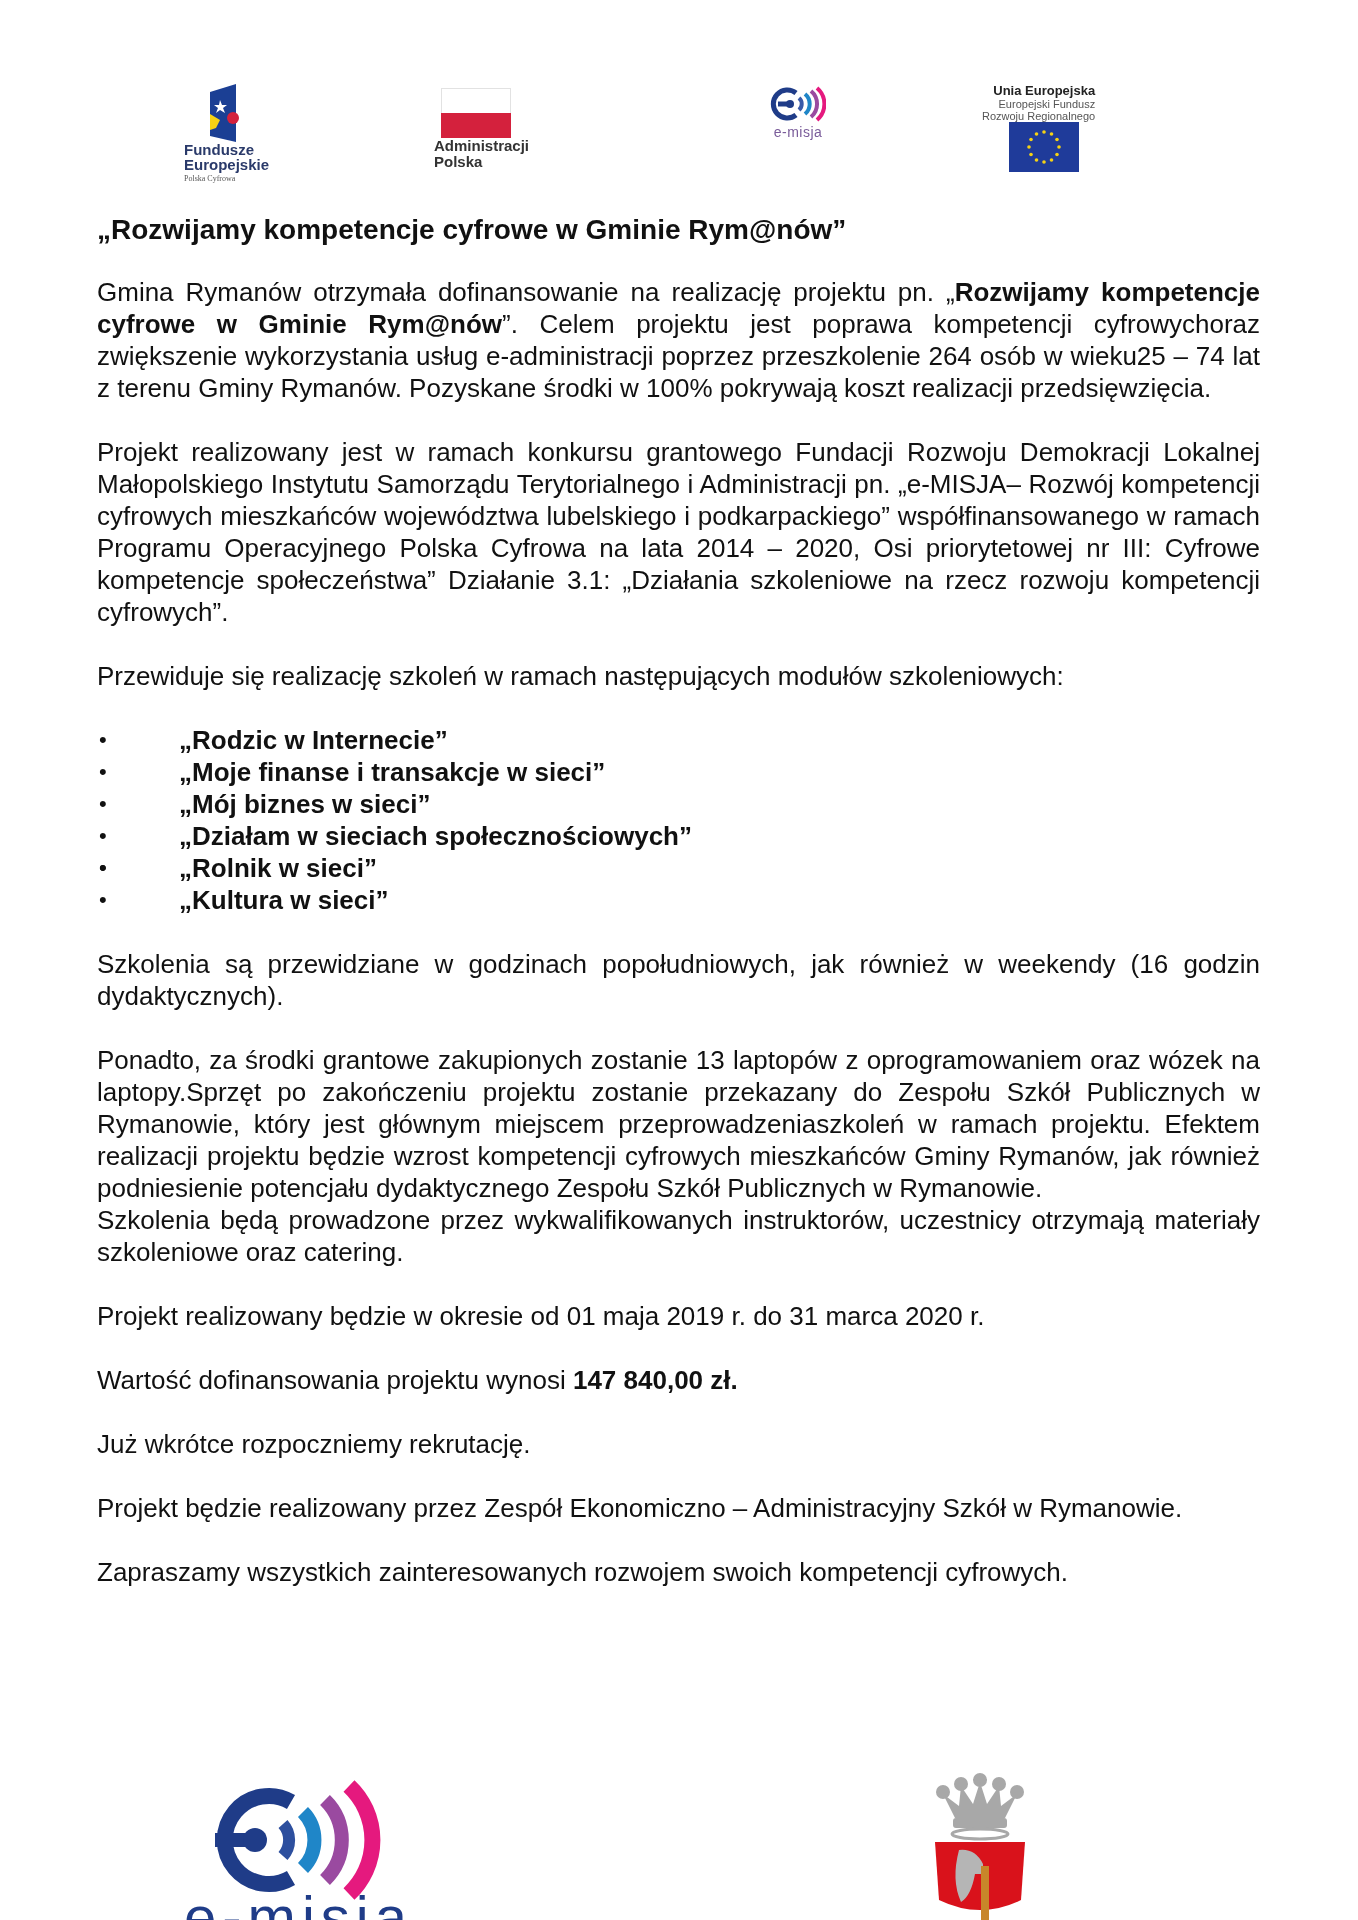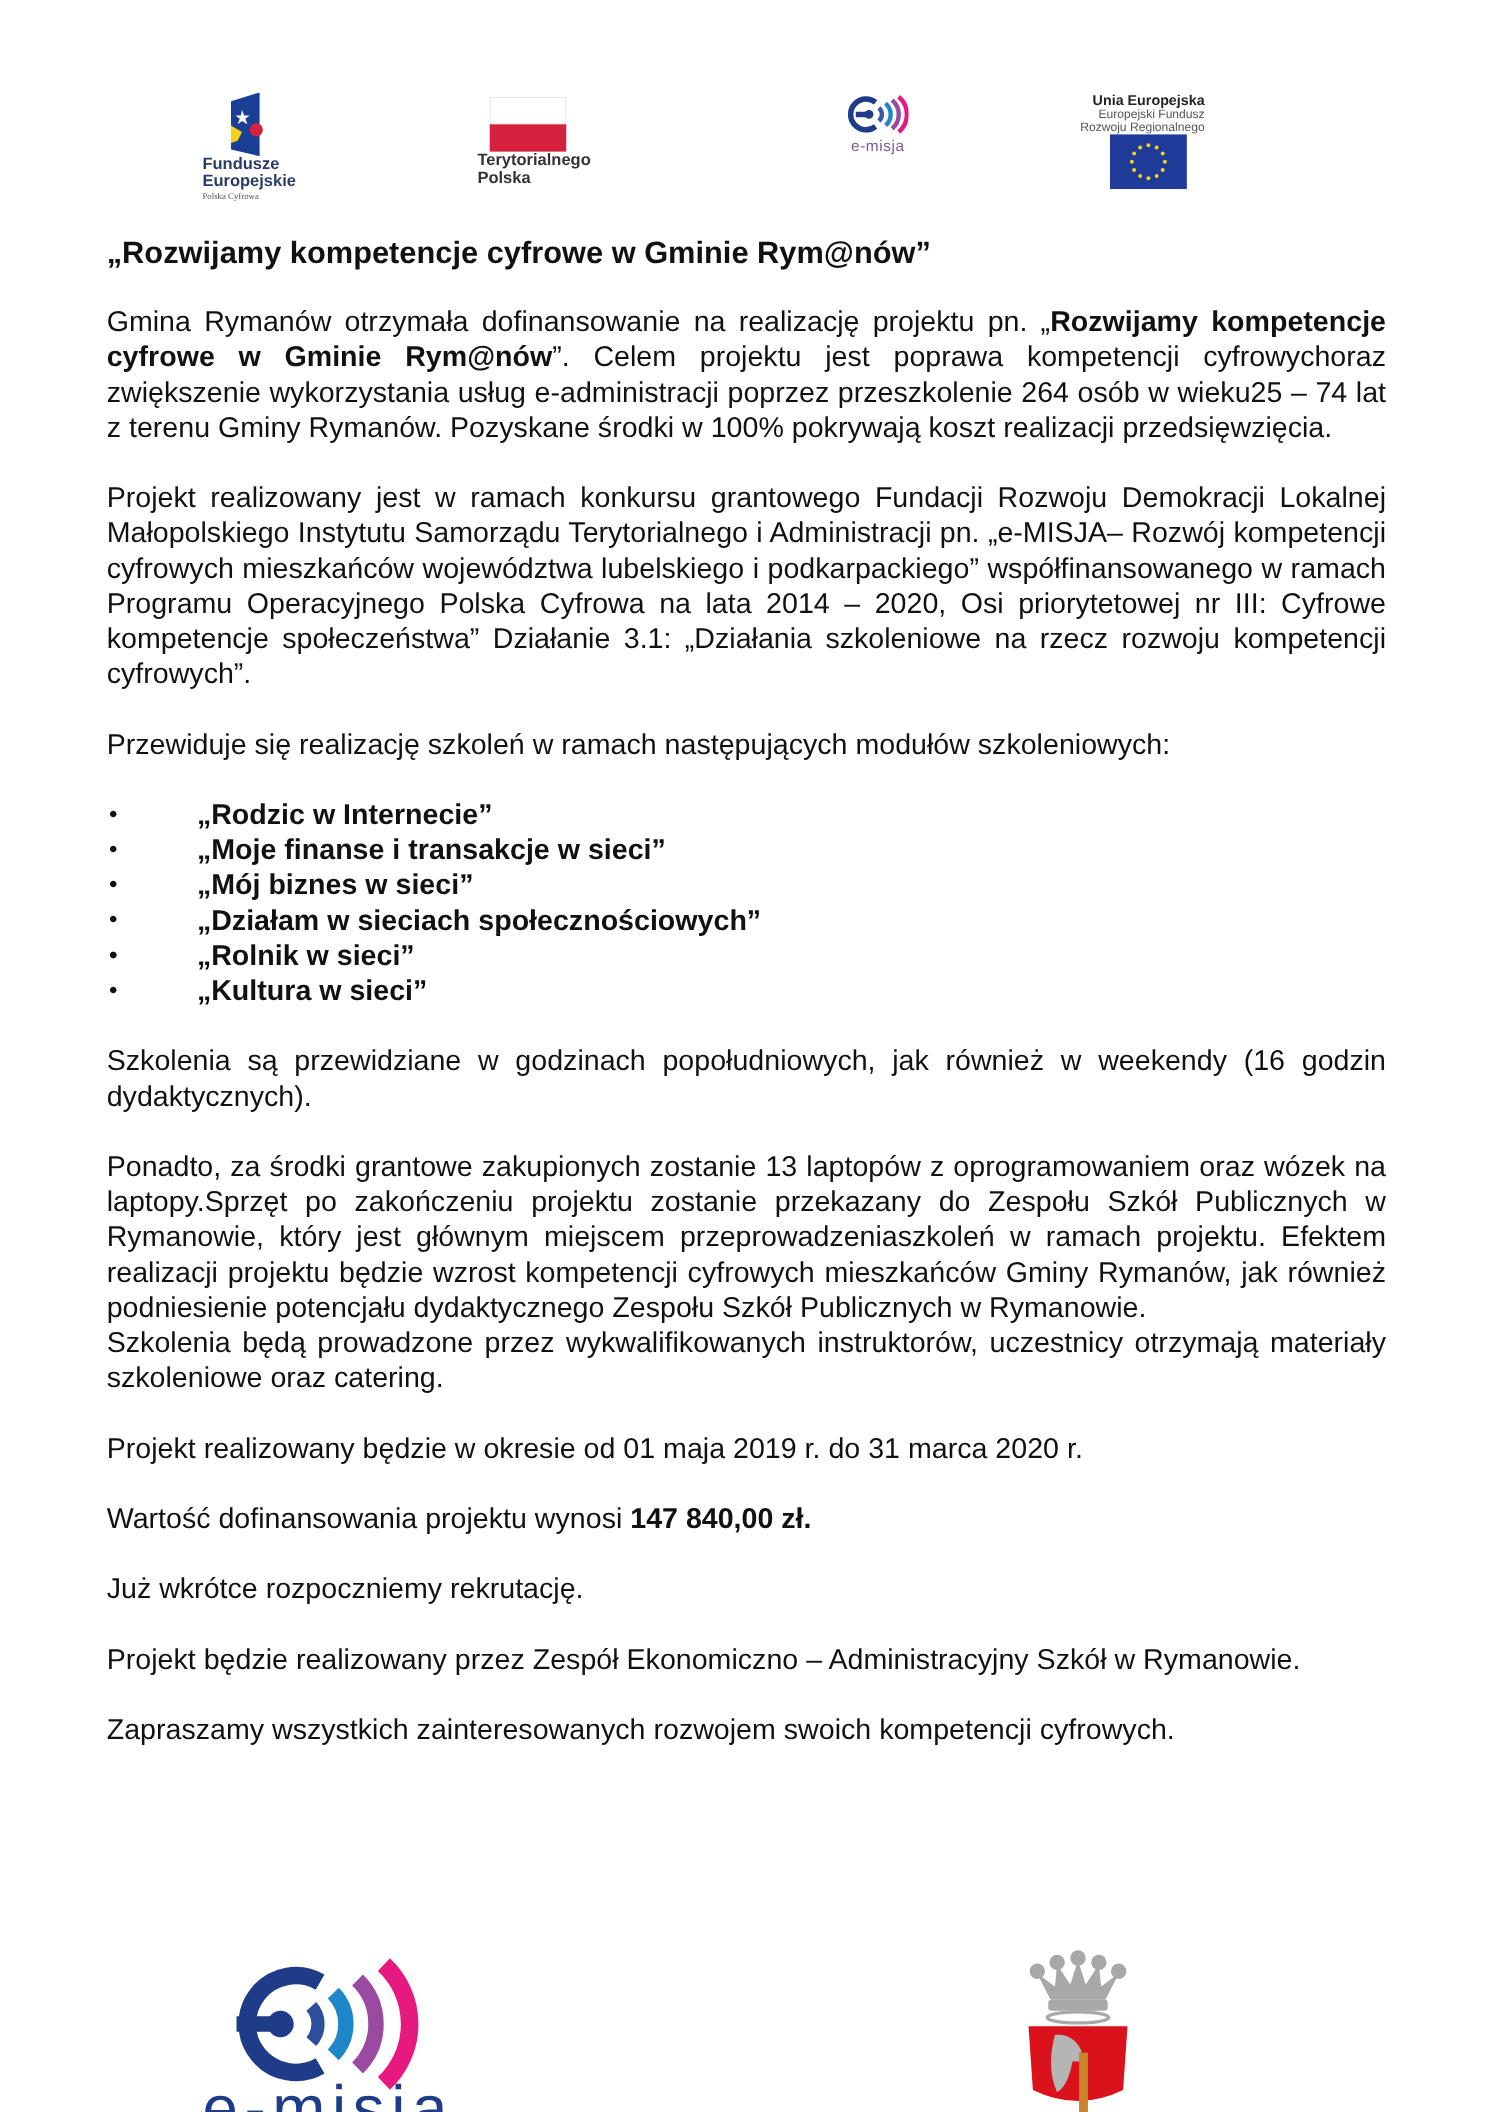--- a/index.html
+++ b/index.html
@@ -58,21 +58,21 @@
       <div class="fe-t3">Polska Cyfrowa</div>
     </div>
   </div>
 
   <div class="logo logo-rp">
     <svg width="70" height="50" viewBox="0 0 70 50">
       <rect x="0.5" y="0.5" width="69" height="49" fill="#ffffff" stroke="#e2e2e2"></rect>
       <rect x="0" y="25" width="70" height="25" fill="#d4213d"></rect>
     </svg>
     <div class="rp-text">
-      <div>Terytorialnego</div>
+      <div>Administracji</div>
       <div>Polska</div>
     </div>
   </div>
 
   <div class="logo logo-em">
     <svg width="56" height="40" viewBox="0 0 56 40">
       <path d="M26 9 A14 14 0 1 0 26 31" fill="none" stroke="#1f3c88" stroke-width="5"></path>
       <line x1="8" y1="20" x2="20" y2="20" stroke="#1f3c88" stroke-width="5"></line>
       <circle cx="20" cy="20" r="4" fill="#1f3c88"></circle>
       <path d="M29 14 A8 8 0 0 1 29 26" fill="none" stroke="#3a5aa8" stroke-width="4"></path>

